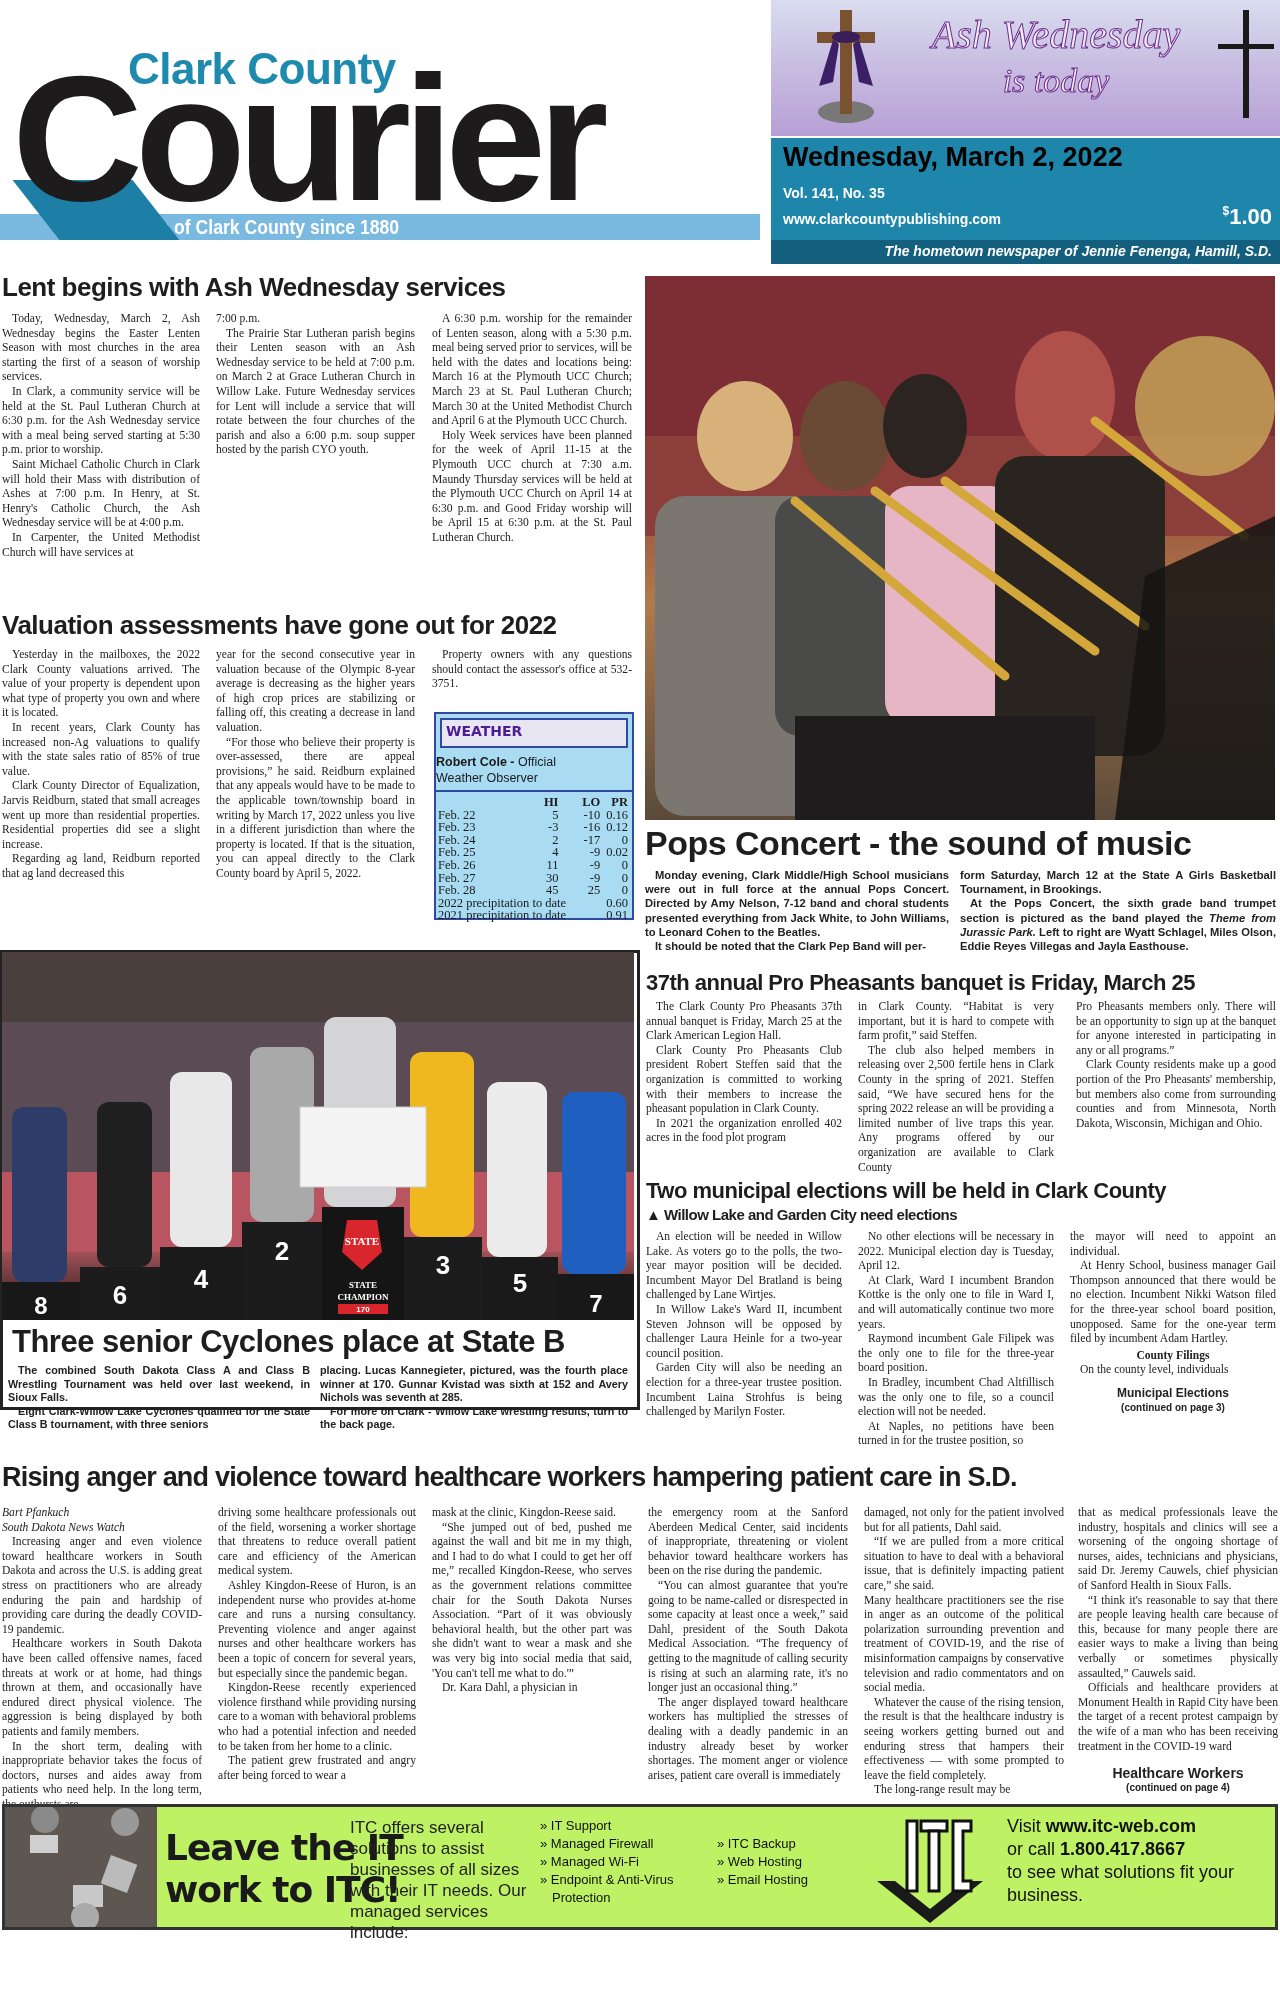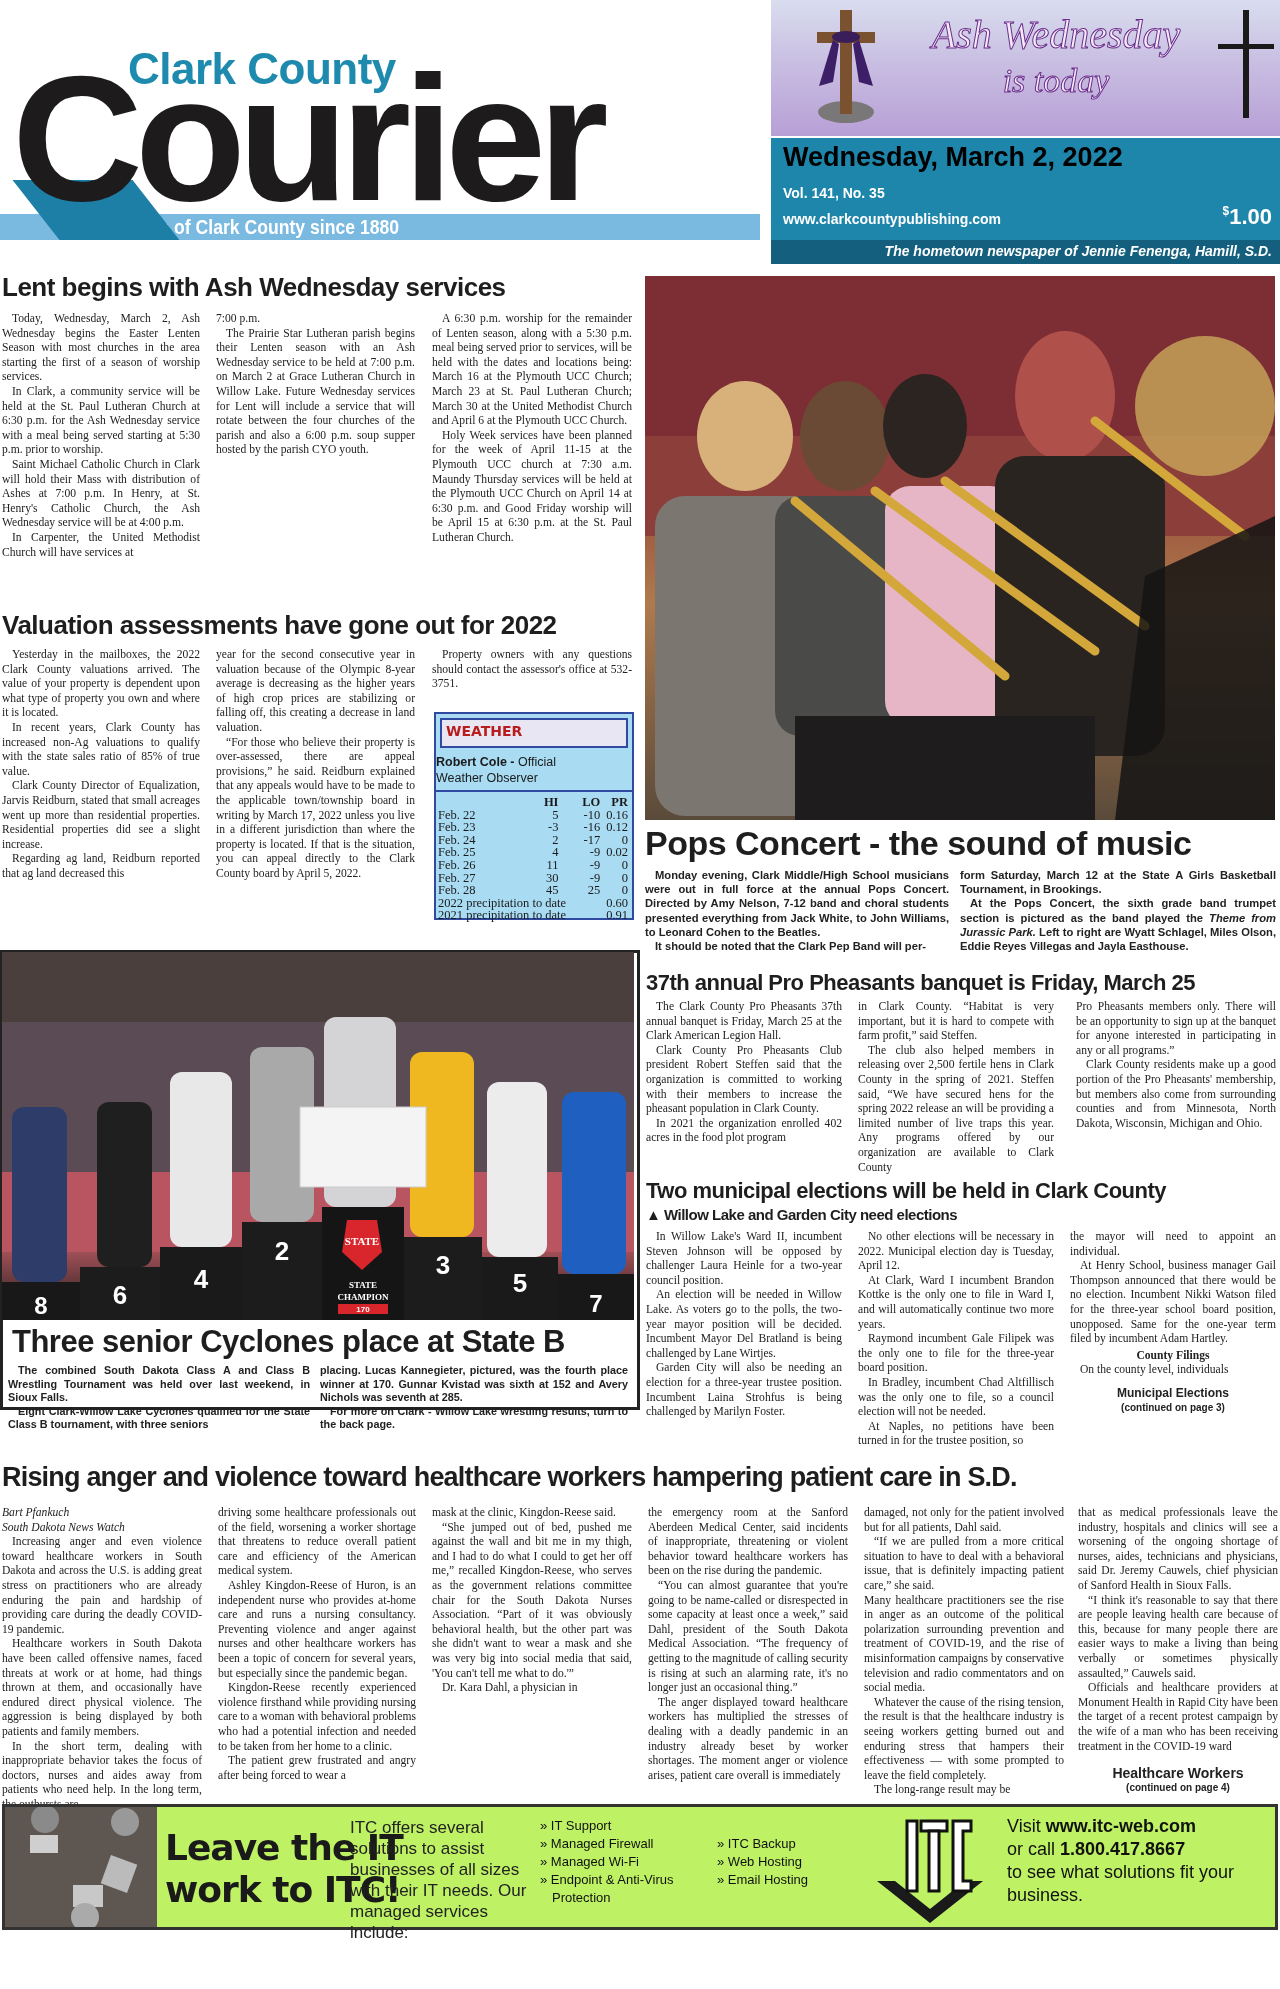--- a/index.html
+++ b/index.html
@@ -35,21 +35,21 @@
 .hl{font-family:"Liberation Sans",sans-serif;font-weight:bold;color:#1e1e1e;letter-spacing:-0.5px;white-space:nowrap}
 .col{font-family:"Liberation Serif",serif;font-size:11.6px;line-height:14.6px;text-align:justify;color:#222}
 .col p{text-indent:10px}
 .col p.noind{text-indent:0}
 .sanscol{font-family:"Liberation Sans",sans-serif;font-size:11.2px;line-height:14.2px;font-weight:bold;text-align:justify;color:#222}
 .sanscol p{text-indent:10px}
 
 
 #weather{left:434px;top:712px;width:200px;height:208px;background:#a9dcf3;border:2px solid #2f4aa0}
 #weather-title-box{left:4px;top:4px;width:188px;height:30px;background:#e8e6f2;border:2px solid #2f4aa0}
-#weather-title{left:4px;top:3px;font-family:"DejaVu Sans",sans-serif;font-weight:bold;font-size:14px;color:#b91c1c}
+#weather-title{left:4px;top:3px;font-family:"DejaVu Sans",sans-serif;font-weight:bold;font-size:14px;color:#4c1d95}
 #weather-observer{left:0;top:40px;width:196px;text-align:left;font-family:Liberation Sans, sans-serif;font-size:12.5px;line-height:16px}
 #weather-divider{left:0;top:76px;width:196px;height:2px;background:#2f4aa0}
 #weather-table{left:2px;top:82px;width:190px;font-family:"Liberation Serif",serif;font-size:12.5px;border-collapse:collapse}
 #weather-table td,#weather-table th{padding:0;line-height:12.6px;white-space:nowrap}
 #weather-table th{text-align:right;font-weight:bold}
 .num{text-align:right}
 
 
 .photo{overflow:hidden}
 #band-photo{left:645px;top:276px;width:630px;height:544px;background:linear-gradient(180deg,#7a2a2e 0%,#8a3a34 30%,#b07a4c 60%,#5a4a3a 100%)}
@@ -253,22 +253,22 @@
   <p>The club also helped members in releasing over 2,500 fertile hens in Clark County in the spring of 2021. Steffen said, “We have secured hens for the spring 2022 release an will be providing a limited number of live traps this year. Any programs offered by our organization are available to Clark County</p>
 </div>
 <div class="abs col" style="left:1076px;top:1000px;width:200px;">
   <p class="noind">Pro Pheasants members only. There will be an opportunity to sign up at the banquet for anyone interested in participating in any or all programs.”</p>
   <p>Clark County residents make up a good portion of the Pro Pheasants' membership, but members also come from surrounding counties and from Minnesota, North Dakota, Wisconsin, Michigan and Ohio.</p>
 </div>
 
 <div class="abs hl" style="left:646px;top:1178px;font-size:22px;">Two municipal elections will be held in Clark County</div>
 <div class="abs hl" style="left:646px;top:1206px;font-size:15px;">▲ Willow Lake and Garden City need elections</div>
 <div class="abs col" style="left:646px;top:1230px;width:196px;">
+  <p>An election will be needed in Willow Lake. As voters go to the polls, the two-year mayor position will be decided. Incumbent Mayor Del Bratland is being challenged by Lane Wirtjes.</p>
   <p>In Willow Lake's Ward II, incumbent Steven Johnson will be opposed by challenger Laura Heinle for a two-year council position.</p>
-  <p>An election will be needed in Willow Lake. As voters go to the polls, the two-year mayor position will be decided. Incumbent Mayor Del Bratland is being challenged by Lane Wirtjes.</p>
   <p>Garden City will also be needing an election for a three-year trustee position. Incumbent Laina Strohfus is being challenged by Marilyn Foster.</p>
 </div>
 <div class="abs col" style="left:858px;top:1230px;width:196px;">
   <p>No other elections will be necessary in 2022. Municipal election day is Tuesday, April 12.</p>
   <p>At Clark, Ward I incumbent Brandon Kottke is the only one to file in Ward I, and will automatically continue two more years.</p>
   <p>Raymond incumbent Gale Filipek was the only one to file for the three-year board position.</p>
   <p>In Bradley, incumbent Chad Altfillisch was the only one to file, so a council election will not be needed.</p>
   <p>At Naples, no petitions have been turned in for the trustee position, so</p>
 </div>
 <div class="abs col" style="left:1070px;top:1230px;width:206px;">

